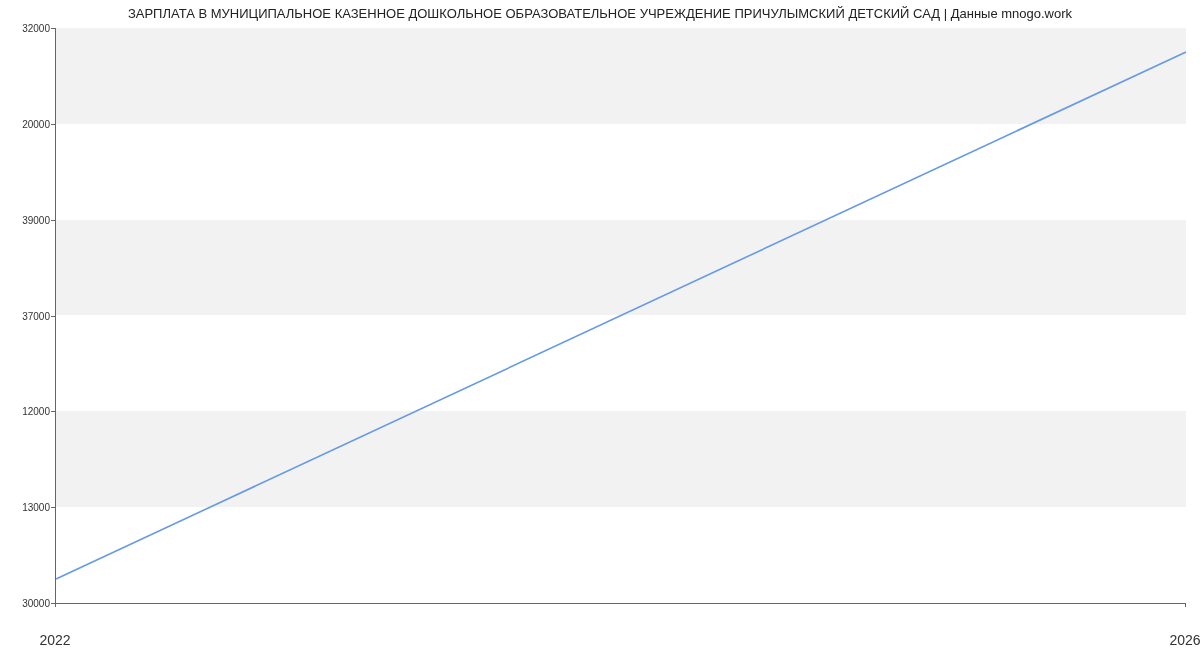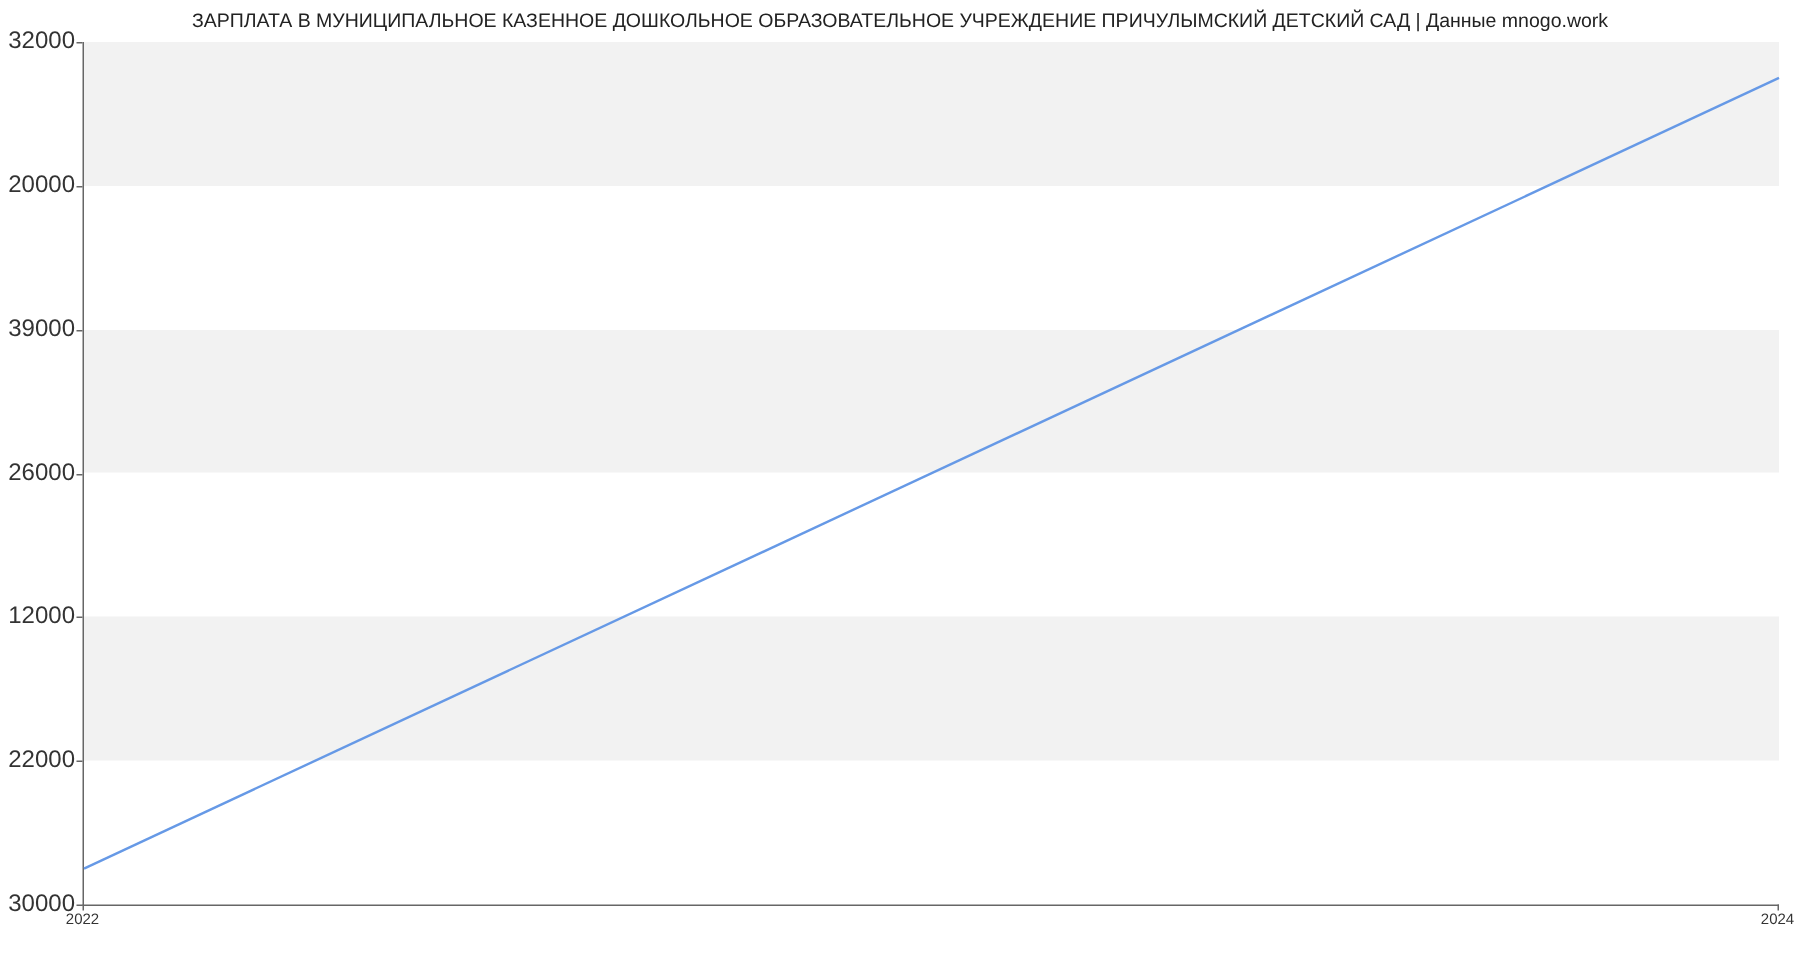--- a/index.html
+++ b/index.html
@@ -37,37 +37,37 @@
   }
   .band {
     position: absolute;
     left: 0;
     width: 100%;
     background: #f2f2f2;
   }
   .y-tick-label {
     position: absolute;
     right: 1150px;
-    font-size: 16px;
+    font-size: 10px;
     color: #333;
     text-align: right;
     width: 45px;
     transform: translateY(-50%);
   }
   .y-tick-mark {
     position: absolute;
     left: 51px;
     width: 4px;
     height: 1px;
     background: #666;
   }
   .x-tick-label {
     position: absolute;
-    top: 608px;
-    font-size: 10px;
+    top: 632px;
+    font-size: 14px;
     color: #333;
     transform: translateX(-50%);
   }
   .x-tick-mark {
     position: absolute;
     top: 603px;
     width: 1px;
     height: 4px;
     background: #666;
   }
@@ -80,37 +80,37 @@
     overflow: visible;
   }
 </style>
 </head>
 <body>
 
 <div class="chart-container">
   <div class="title">ЗАРПЛАТА В МУНИЦИПАЛЬНОЕ КАЗЕННОЕ ДОШКОЛЬНОЕ ОБРАЗОВАТЕЛЬНОЕ УЧРЕЖДЕНИЕ ПРИЧУЛЫМСКИЙ ДЕТСКИЙ САД | Данные mnogo.work</div>
 
   <div class="y-tick-label" style="top:603px">30000</div>
-  <div class="y-tick-label" style="top:507.17px">22000</div>
+  <div class="y-tick-label" style="top:507.17px">13000</div>
   <div class="y-tick-label" style="top:411.33px">12000</div>
-  <div class="y-tick-label" style="top:315.5px">26000</div>
+  <div class="y-tick-label" style="top:315.5px">37000</div>
   <div class="y-tick-label" style="top:219.67px">39000</div>
   <div class="y-tick-label" style="top:123.83px">20000</div>
   <div class="y-tick-label" style="top:28px">32000</div>
 
   <div class="y-tick-mark" style="top:603px"></div>
   <div class="y-tick-mark" style="top:507.17px"></div>
   <div class="y-tick-mark" style="top:411.33px"></div>
   <div class="y-tick-mark" style="top:315.5px"></div>
   <div class="y-tick-mark" style="top:219.67px"></div>
   <div class="y-tick-mark" style="top:123.83px"></div>
   <div class="y-tick-mark" style="top:28px"></div>
 
   <div class="x-tick-label" style="left:55px">2022</div>
-  <div class="x-tick-label" style="left:1185px">2024</div>
+  <div class="x-tick-label" style="left:1185px">2026</div>
 
   <div class="x-tick-mark" style="left:55px"></div>
   <div class="x-tick-mark" style="left:1185px"></div>
 
   <div class="plot-area">
 
     <div class="band" style="top:0px;height:95.83px"></div>
     <div class="band" style="top:191.67px;height:95.83px"></div>
     <div class="band" style="top:383.33px;height:95.83px"></div>
 

